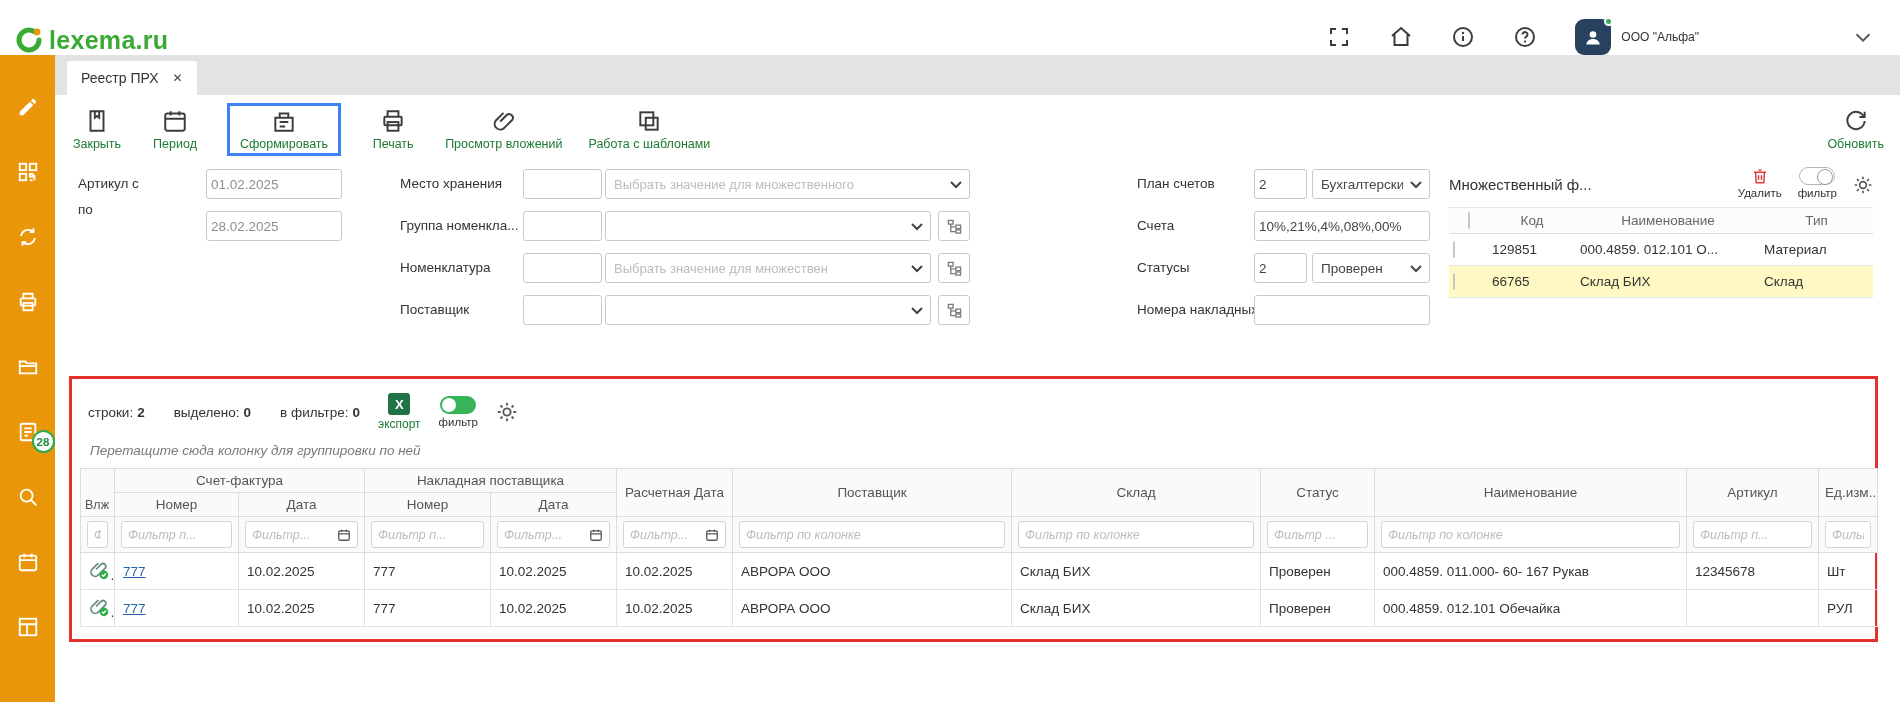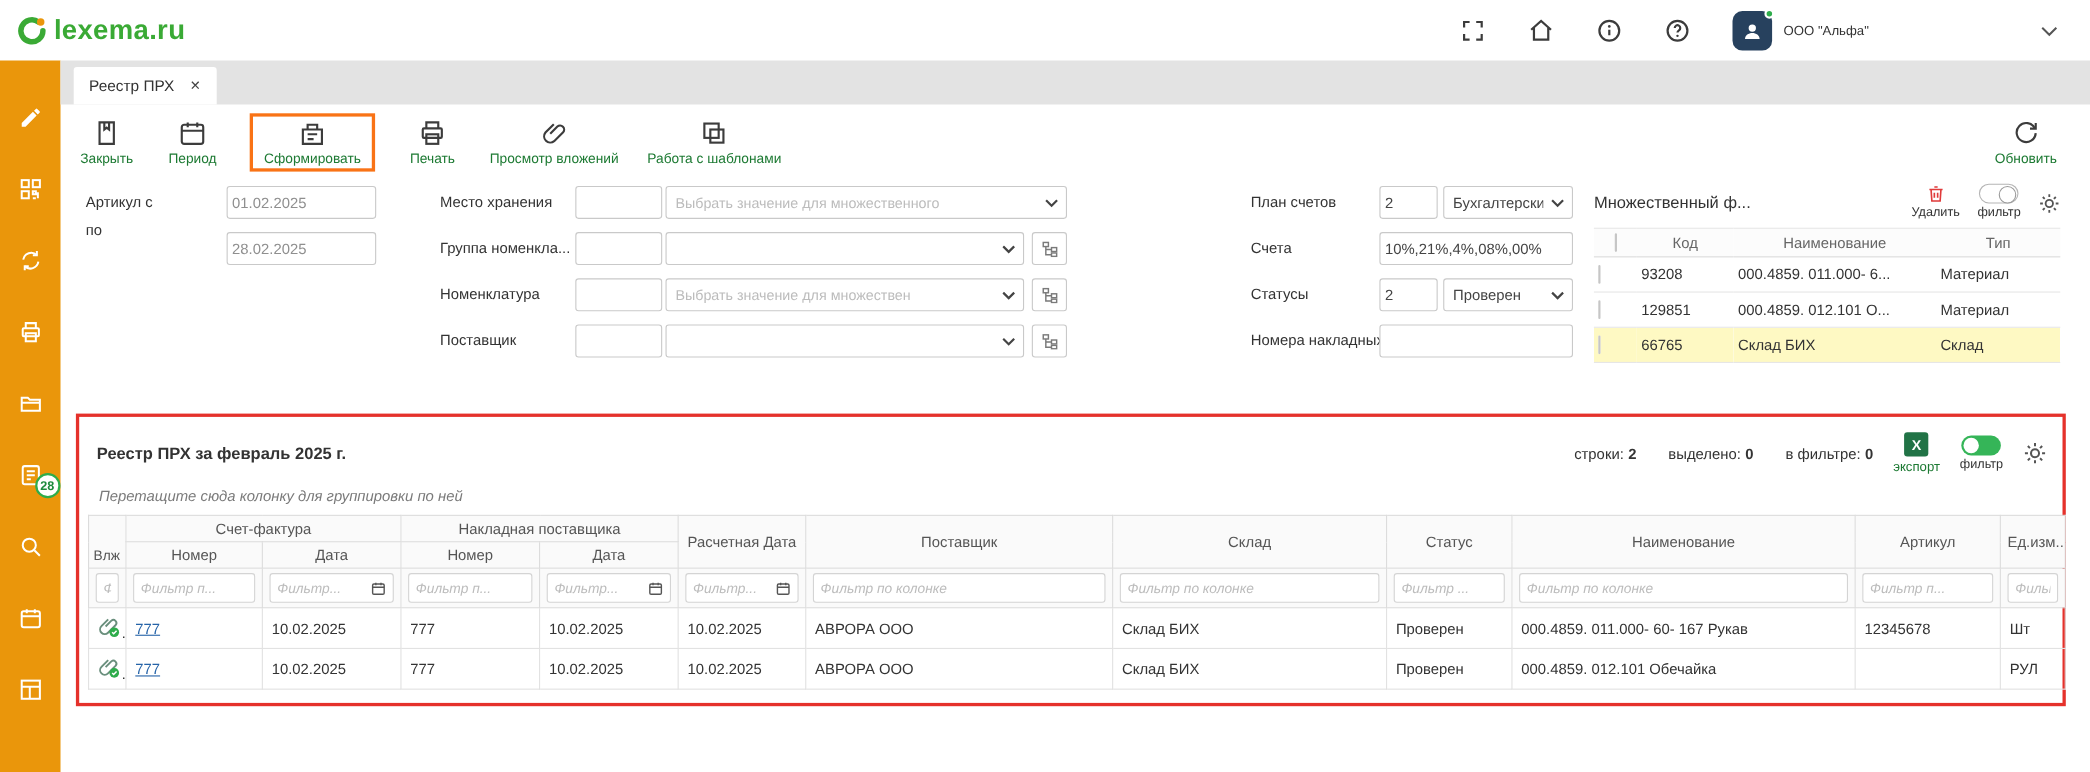--- a/index.html
+++ b/index.html
@@ -1,21 +1,21 @@
 <!DOCTYPE html>
 <html><head>
 <meta charset="utf-8">
 <style>
   *{box-sizing:border-box;margin:0;padding:0}
   html,body{width:1900px;height:702px}
   body{font-family:"Liberation Sans",sans-serif;background:#fff;color:#333;overflow:hidden}
   .page{width:1900px;height:702px;display:flex;flex-direction:column}
 
   
-  .topbar{height:55px;display:flex;align-items:center;padding:0 26px 0 14px;background:#fff;flex:none}
+  .topbar{height:55px;display:flex;align-items:flex-end;padding:0 26px 0 14px;background:#fff;flex:none}
   .logo{display:flex;align-items:center;gap:5px}
   .logo-text{font-size:25px;font-weight:bold;color:#3aaa35;letter-spacing:.3px}
   .top-icons{margin-left:auto;display:flex;align-items:center;gap:38px}
   .ti{color:#3c3c3c;display:flex;align-items:center}
   .user{display:flex;align-items:center;gap:10px}
   .avatar{width:36px;height:36px;border-radius:9px;background:#27415e;position:relative;display:flex;align-items:center;justify-content:center;flex:none}
   .avatar .dot{position:absolute;right:-2px;top:-2px;width:9px;height:9px;border-radius:50%;background:#2eac4b;border:2px solid #fff}
   .company{font-size:12px;color:#333;white-space:nowrap}
   .chev-wrap{margin-left:115px;color:#555;display:flex}
 
@@ -24,25 +24,25 @@
   .sidebar{width:55px;background:#ea960b;display:flex;flex-direction:column;align-items:center;padding-top:40px;gap:41px;flex:none}
   .sb-icon{color:#fff;width:24px;height:24px;position:relative;display:flex;align-items:center;justify-content:center}
   .badge{position:absolute;left:16px;top:10px;width:23px;height:23px;border-radius:50%;background:#fff;border:2px solid #2eac4b;color:#1d8a3c;font-size:11.5px;font-weight:bold;display:flex;align-items:center;justify-content:center;z-index:5}
 
   .content{flex:1;min-width:0;display:flex;flex-direction:column}
   .tabbar{height:40px;background:#e3e3e3;display:flex;align-items:flex-end;padding-left:12px;flex:none}
   .tab{background:#fff;height:34px;display:flex;align-items:center;gap:14px;padding:0 14px;font-size:14px;border-radius:3px 3px 0 0}
   .tab-close{font-size:12px;color:#444}
 
   
-  .toolbar{height:68px;display:flex;align-items:center;padding:0 30px 0 16px;gap:26px;flex:none}
+  .toolbar{height:68px;display:flex;align-items:center;padding:0 16px 0 16px;gap:26px;flex:none}
   .tb-btn{display:flex;flex-direction:column;align-items:center;gap:3px;min-width:52px}
   .tb-btn svg{color:#3c3c3c}
   .tb-label{font-size:12.5px;color:#1d7a33;white-space:nowrap}
-  .hl{border:3px solid #f97316;padding:2px 10px;display:flex;align-items:center;justify-content:flex-start}
+  .hl{border:3px solid #3b82f6;padding:2px 10px;display:flex;align-items:center;justify-content:flex-start}
   .tb-spacer{flex:1}
 
   
   .filters{position:relative;height:205px;font-size:13.5px;flex:none}
   .fl{position:absolute;height:30px;line-height:30px;color:#333;white-space:nowrap}
   .fi{position:absolute;height:30px;border:1px solid #c9c9c9;border-radius:3px;padding:0 4px;font-family:inherit;font-size:13.5px;color:#8f8f8f;background:#fff}
   input::placeholder{color:#bcbcbc;font-style:italic}
   .dd{position:absolute;height:30px;border:1px solid #c9c9c9;border-radius:3px;background:#fff;display:flex;align-items:center;padding:0 26px 0 8px}
   .dd-ph{color:#bcbcbc;white-space:nowrap;overflow:hidden;text-overflow:ellipsis;font-size:13px}
   .dd-val{color:#444;white-space:nowrap;overflow:hidden}
@@ -394,44 +394,37 @@
               <tr>
                 <th><span class="cb"></span></th>
                 <th>Код</th>
                 <th>Наименование</th>
                 <th>Тип</th>
               </tr>
             </thead>
             <tbody>
               <tr>
                 <td><span class="cb"></span></td>
-                <td>93208</td>
-                <td>000.4859. 011.000- 6...</td>
-                <td>Материал</td>
-              </tr>
-              <tr>
-                <td><span class="cb"></span></td>
                 <td>129851</td>
                 <td>000.4859. 012.101 О...</td>
                 <td>Материал</td>
               </tr>
               <tr class="sp-row-sel">
                 <td><span class="cb"></span></td>
                 <td>66765</td>
                 <td>Склад БИХ</td>
                 <td>Склад</td>
               </tr>
             </tbody>
           </table>
         </div>
       </section>
 
       <section class="report">
         <div class="rep-head">
-          <div class="rep-title">Реестр ПРХ за февраль 2025 г.</div>
           <div class="rep-stats">
             <span class="pair"><span>строки:</span><b>2</b></span>
             <span class="pair"><span>выделено:</span><b>0</b></span>
             <span class="pair"><span>в фильтре:</span><b>0</b></span>
           </div>
           <div class="sp-col">
             <span class="xls">X</span>
             <span class="exp-label">экспорт</span>
           </div>
           <div class="sp-col">

